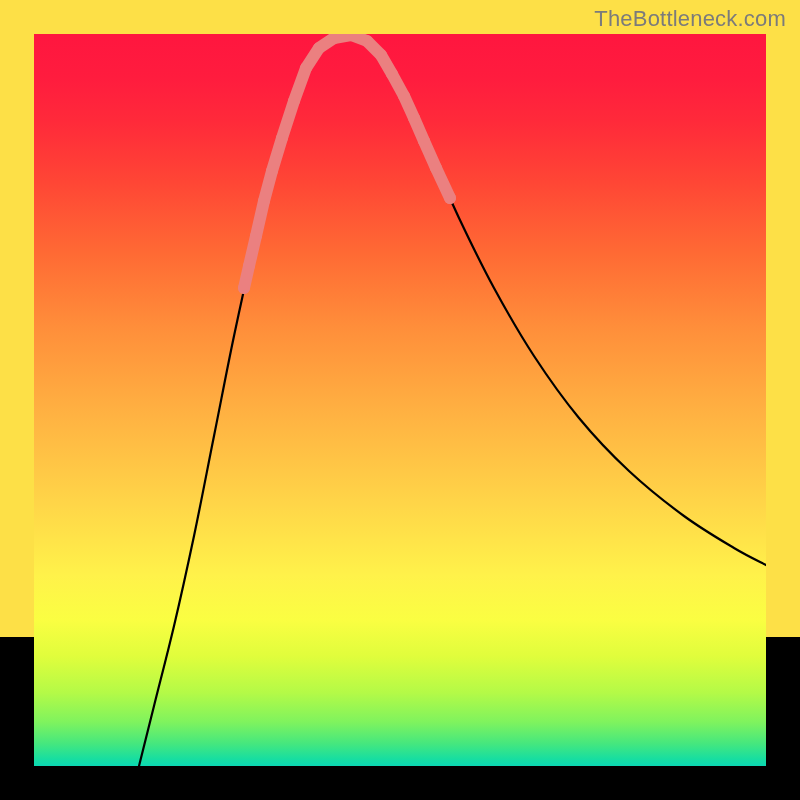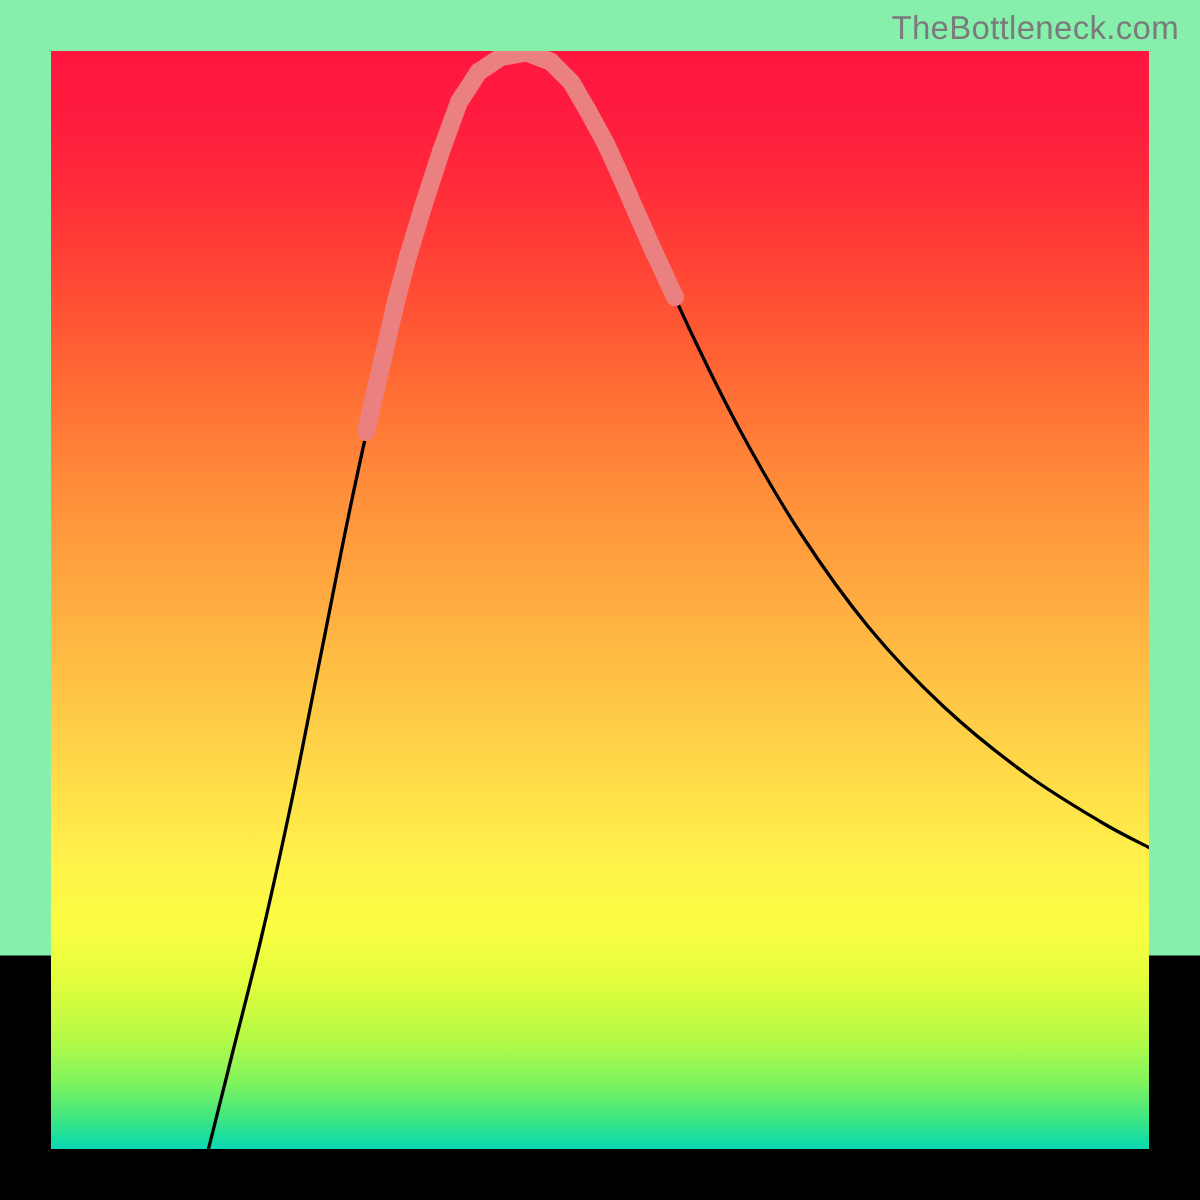--- a/index.html
+++ b/index.html
@@ -10,21 +10,21 @@
     background: #000;
     overflow: hidden;
     font-family: Arial, Helvetica, sans-serif;
   }
   .frame {
     position: absolute;
     top: 0;
     left: 0;
     width: 800px;
     height: 637px;
-    background: #86efac;
+    background: #fde047;
   }
   .plot {
     position: absolute;
     top: 34px;
     left: 34px;
     width: 732px;
     height: 732px;
     background: linear-gradient(
       to bottom,
       #ff163f 0%,

